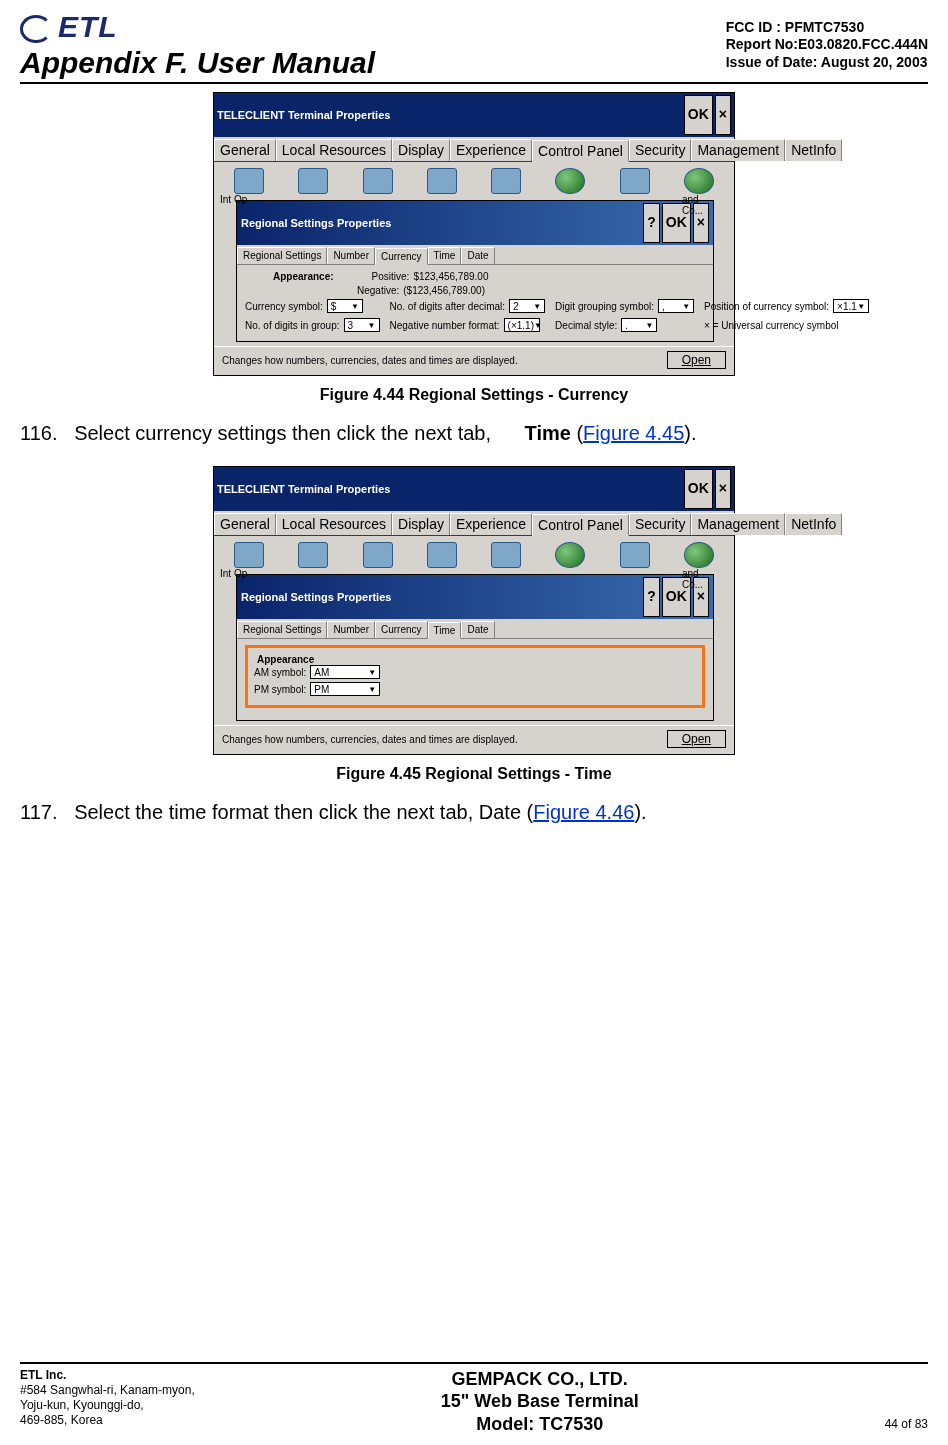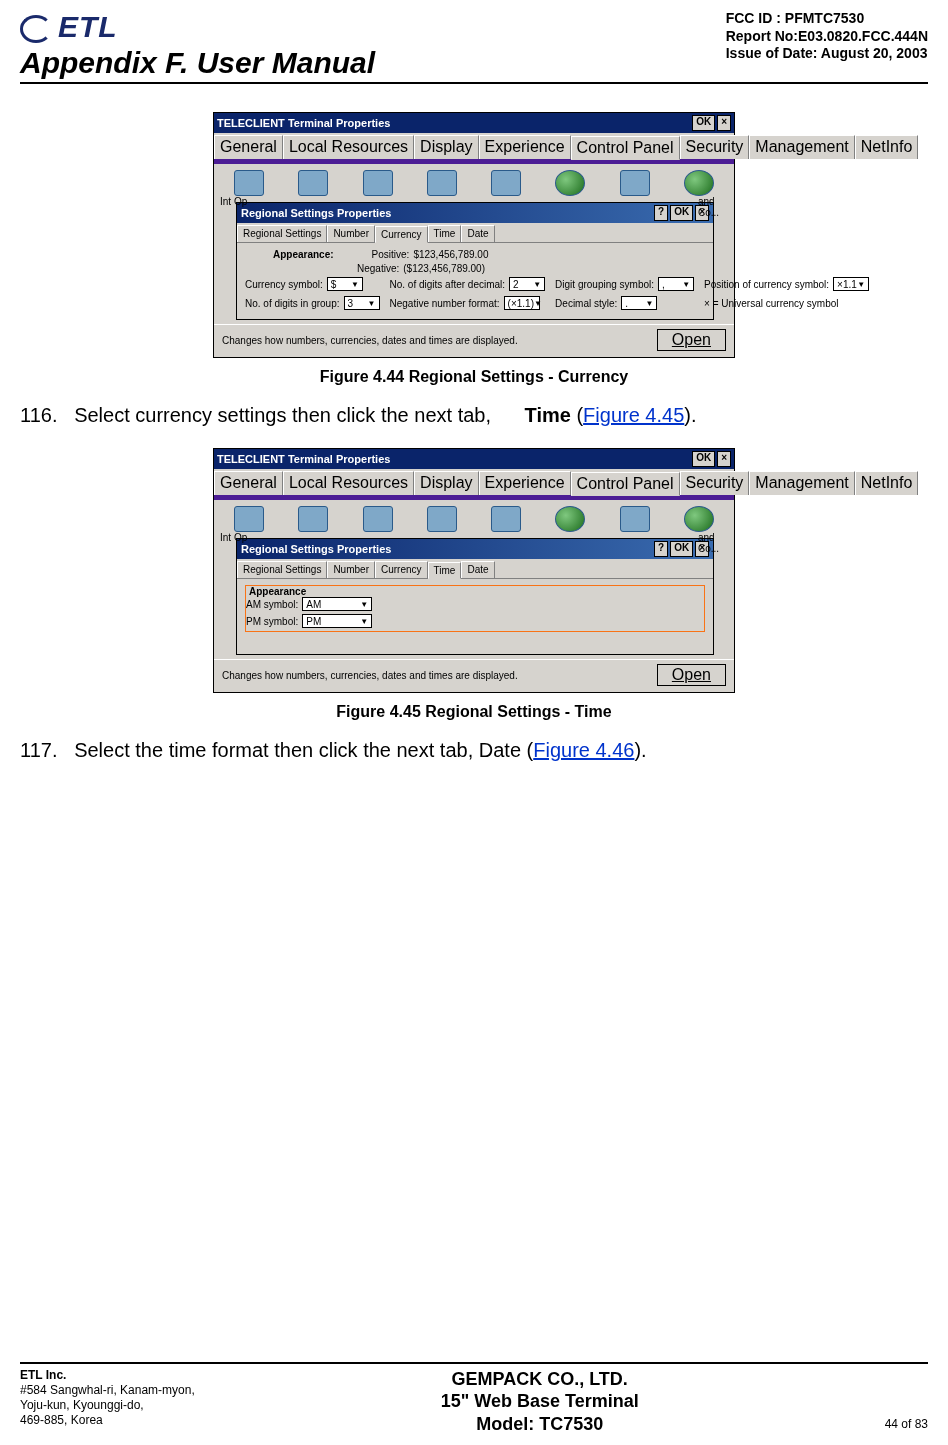--- a/index.html
+++ b/index.html
@@ -15,24 +15,24 @@
   .page {
     padding: 10px 20px 10px 20px;
     box-sizing: border-box;
     height: 100%;
     display: flex;
     flex-direction: column;
   }
   .hdr {
     display: flex;
     justify-content: space-between;
-    align-items: flex-start;
+    align-items: center;
     border-bottom: 2px solid #000;
     padding-bottom: 2px;
-    margin-bottom: 22px;
+    margin-bottom: 2px;
   }
   .hdr-left { display: flex; flex-direction: column; }
   .logo {
     font-weight: bold;
     font-style: italic;
     font-size: 30px;
     color: #1a2a6b;
     letter-spacing: 1px;
     margin-bottom: 2px;
   }
@@ -78,32 +78,32 @@
     align-items: center;
     padding: 2px 3px;
     font-size: 11px;
     font-weight: bold;
   }
   .titlebar .ttl { flex: 1; }
   .tbtn {
     background: #d6d3ce;
     color: #000;
     border: 1px solid #000;
-    font-size: 10px;
+    font-size: 14px;
     font-weight: bold;
     height: 14px;
-    padding: 0 3px;
+    padding: 12px 3px;
     margin-left: 2px;
     line-height: 12px;
   }
   .tabs {
     display: flex;
     background: #d6d3ce;
-    border-bottom: 5px solid #4c1d95;
-    font-size: 16px;
+    border-bottom: 1px solid #4c1d95;
+    font-size: 14px;
   }
   .tab {
     border: 1px solid #fff;
     border-right-color: #808080;
     border-bottom: none;
     background: #d6d3ce;
     padding: 2px 5px;
     margin-top: 2px;
     white-space: nowrap;
   }
@@ -128,21 +128,21 @@
     border: 1px solid #2a5a8a;
     border-radius: 3px;
   }
   .ico.globe { background: radial-gradient(circle at 35% 35%, #7fc87f, #1a6a1a); border-radius: 50%; }
   .side-txt {
     position: absolute;
     font-size: 10px;
     color: #000;
   }
   .side-left { left: 6px; top: 32px; }
-  .side-right { right: 6px; top: 32px; width: 30px; }
+  .side-right { right: 22px; top: 32px; width: 30px; }
   .inner-win {
     margin: 0 20px 4px 22px;
     border: 1px solid #000;
     background: #d6d3ce;
   }
   .inner-title {
     background: linear-gradient(to right, #0a246a, #3a6cb0);
     color: #fff;
     font-weight: bold;
     font-size: 11px;
@@ -180,22 +180,23 @@
     box-sizing: border-box;
   }
   .fld.wide { width: 120px; }
   .fld.sel::after {
     content: "▼";
     margin-left: auto;
     font-size: 8px;
   }
   .row { display: flex; align-items: center; gap: 4px; margin-bottom: 3px; }
   .group {
-    border: 1px solid #f97316;
-    margin-bottom: 16px;
+    border: 3px solid #f97316;
+    padding: 6px;
+    margin-bottom: 6px;
   }
   .group-title {
     font-weight: bold;
     font-size: 10px;
     margin-top: -12px;
     background: #d6d3ce;
     display: inline-block;
     padding: 0 3px;
   }
   .winfoot {
@@ -203,21 +204,21 @@
     justify-content: space-between;
     align-items: center;
     padding: 4px 8px 6px 8px;
     font-size: 10px;
     border-top: 1px solid #fff;
   }
   .openbtn {
     border: 1px solid #000;
     background: #d6d3ce;
     padding: 1px 14px;
-    font-size: 16px;
+    font-size: 12px;
     text-decoration: underline;
   }
   .caption {
     text-align: center;
     font-weight: bold;
     font-size: 16px;
     margin: 10px 0 16px 0;
   }
   .step {
     font-size: 20px;

